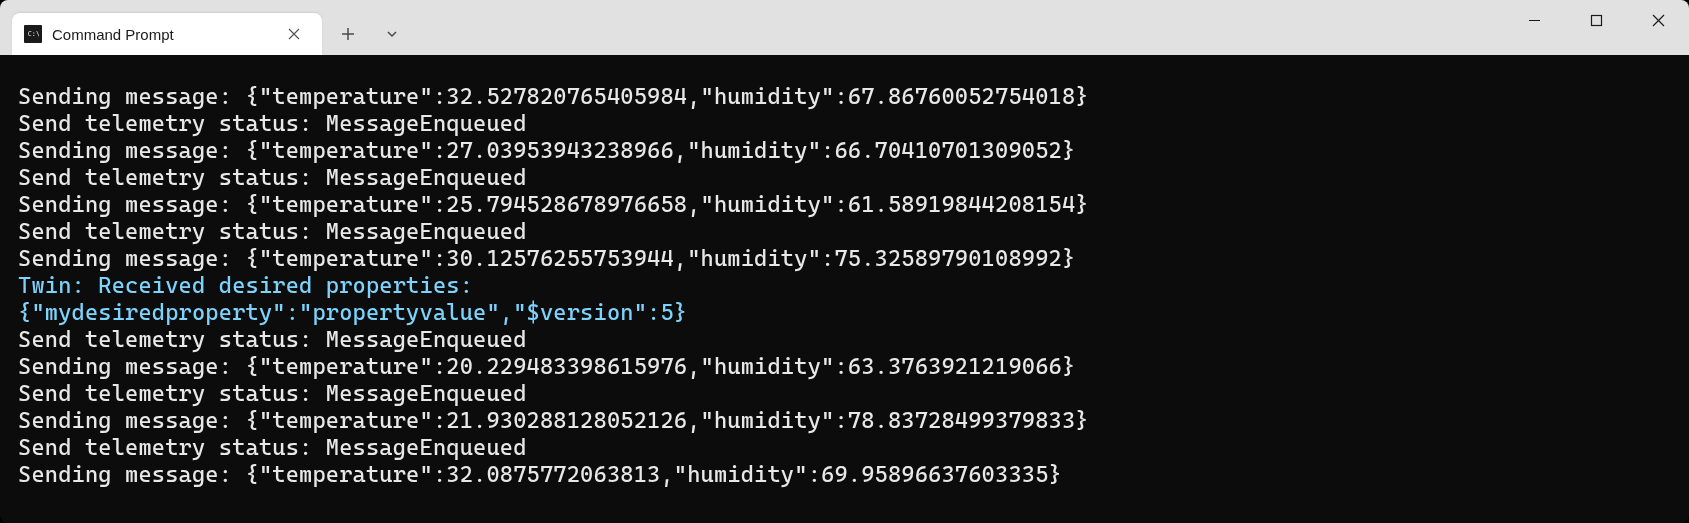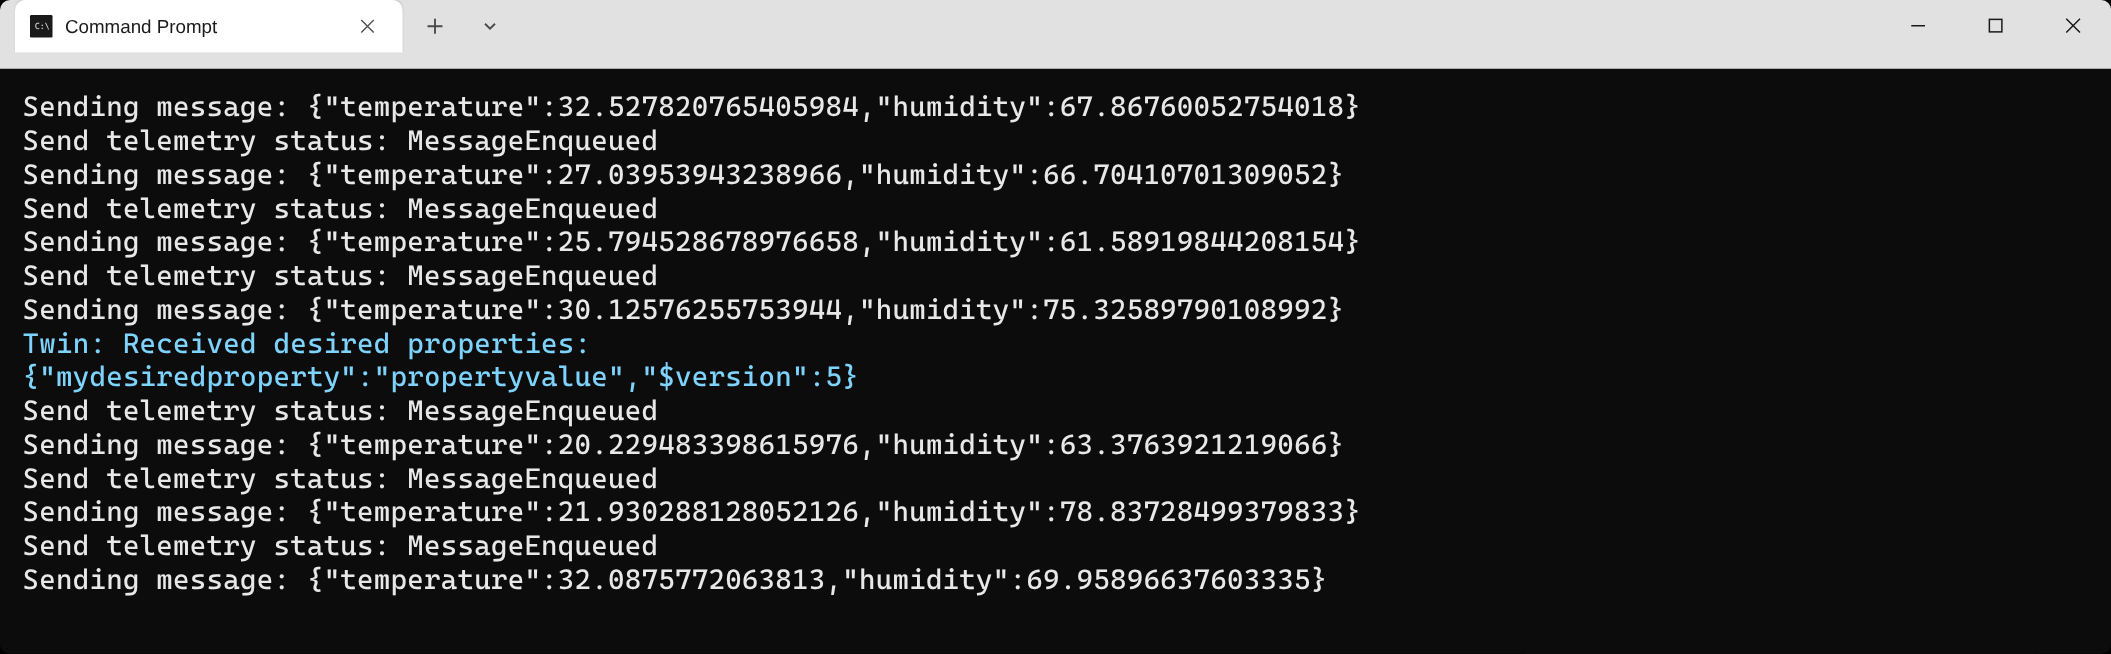--- a/index.html
+++ b/index.html
@@ -1,32 +1,32 @@
 <!DOCTYPE html>
 <html><head>
 <meta charset="utf-8">
 <style>
   * { margin: 0; padding: 0; box-sizing: border-box; }
   html, body { width: 1689px; height: 523px; font-family: "Segoe UI", sans-serif; background:#000; overflow:hidden; }
   .window { width:100%; height:100%; display:flex; flex-direction:column; background:#0c0c0c; border-radius:8px; overflow:hidden; }
-  .titlebar { height:55px; background:#e1e1e1; display:flex; align-items:flex-start; position:relative; padding-left:12px; }
+  .titlebar { height:55px; background:#e1e1e1; display:flex; align-items:flex-end; position:relative; padding-left:12px; }
   .tab { display:flex; align-items:center; background:#fff; height:42px; border-radius:8px 8px 0 0; padding:0 14px 0 12px; min-width:310px; position:relative;
          box-shadow: 0 -1px 2px rgba(0,0,0,0.08); }
   .tab .tab-icon { width:18px; height:18px; background:#1a1a1a; display:flex; align-items:center; justify-content:center; margin-right:10px; border-radius:1px; }
   .tab .tab-icon svg { width:12px; height:12px; }
   .tab-title { font-size:15px; color:#1a1a1a; flex:1; white-space:nowrap; }
   .tab-close { width:28px; height:28px; display:flex; align-items:center; justify-content:center; border-radius:4px; margin-left:8px; }
   .tab-close svg { width:12px; height:12px; stroke:#555; stroke-width:1.2; }
   .after-tab { display:flex; align-items:center; height:42px; padding:0 6px; gap:4px; }
   .icon-btn { width:40px; height:32px; display:flex; align-items:center; justify-content:center; border-radius:4px; }
   .icon-btn svg { width:14px; height:14px; stroke:#4a4a4a; stroke-width:1.5; fill:none; }
   .win-controls { position:absolute; right:0; top:0; height:40px; display:flex; }
   .win-btn { width:62px; height:40px; display:flex; align-items:center; justify-content:center; }
   .win-btn svg { width:13px; height:13px; stroke:#1a1a1a; stroke-width:1.2; fill:none; }
-  .console { flex:1; background:#0c0c0c; padding:18px 2px 2px 18px; font-family: "Cascadia Mono","Consolas",monospace; font-size:22.5px; line-height:27px;
+  .console { flex:1; background:#0c0c0c; padding:28px 2px 2px 18px; font-family: "Cascadia Mono","Consolas",monospace; font-size:22.5px; line-height:27px;
              color:#e8e8e8; white-space:pre; overflow:hidden; letter-spacing:0.2px; }
   .green { color:#7dd3fc; }
 </style>
 </head>
 <body>
 
 <div class="window">
   <div class="titlebar">
     <div class="tab">
       <span class="tab-icon">

